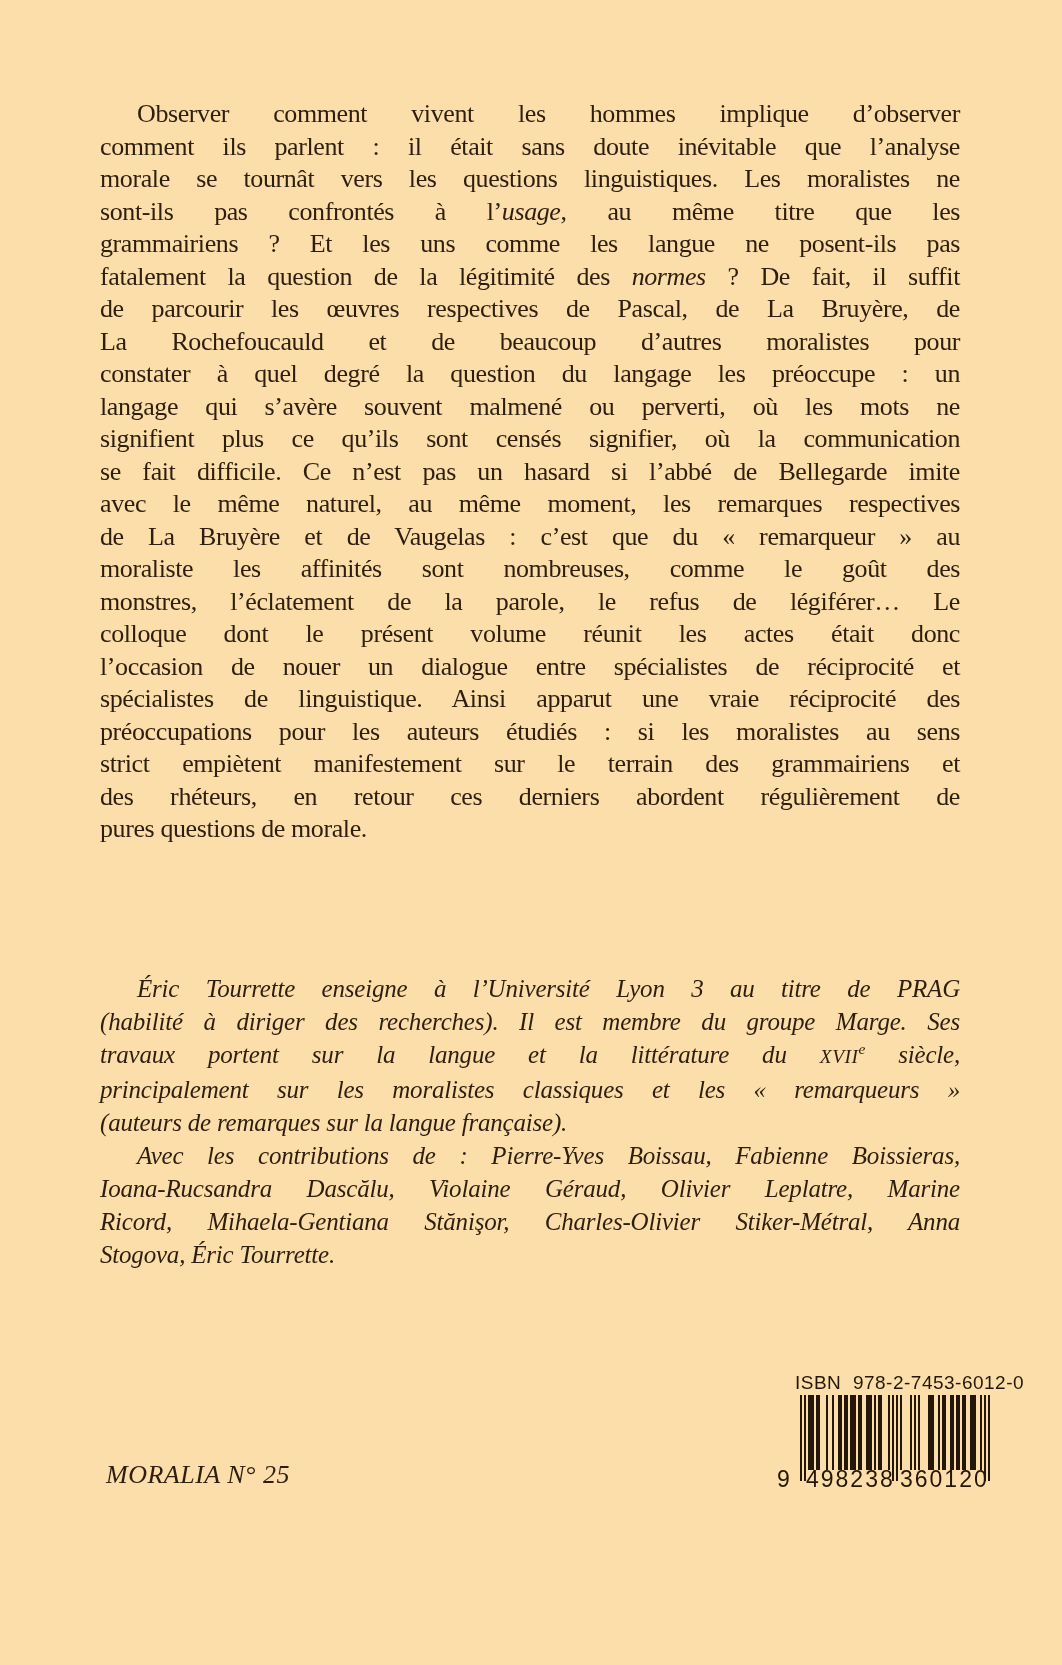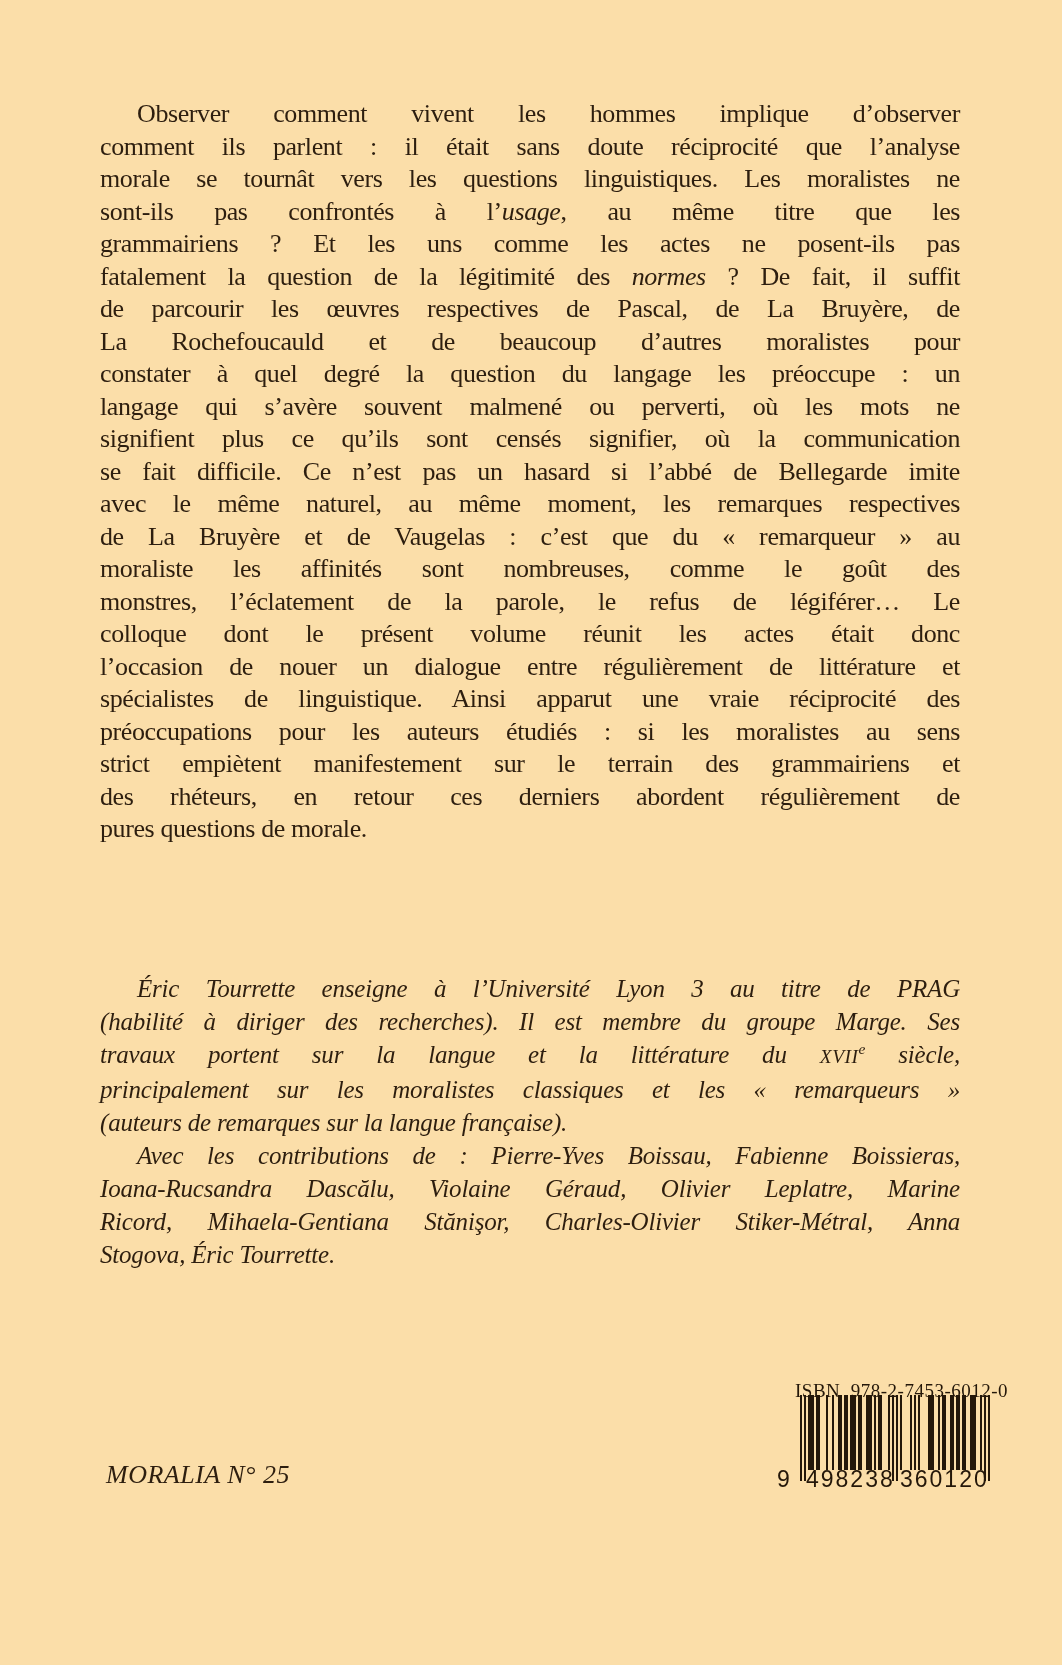--- a/index.html
+++ b/index.html
@@ -32,23 +32,23 @@
     font-style: italic;
     font-size: 25px;
     line-height: 33px;
     letter-spacing: -0.2px;
   }
   .sc { font-size: 0.78em; letter-spacing: 0.5px; }
   sup { font-size: 0.62em; vertical-align: super; line-height: 0; }
 
   .barcode { position: absolute; left: 775px; top: 1372px; width: 220px; height: 122px; }
   .isbn-label {
-    position: absolute; left: 20px; top: 8px; width: 200px;
+    position: absolute; left: 20px; top: 0; width: 200px;
     text-align: center;
-    font-family: Liberation Serif, serif;
+    font-family: Liberation Sans, sans-serif;
     font-size: 19px;
     letter-spacing: 0.5px;
     white-space: pre;
     color: var(--bars, #241709);
   }
   .bars { position: absolute; left: 25px; top: 23px; width: 190px; height: 86px; }
   .bar { position: absolute; top: 0; width: 2px; height: 75px; background: var(--bars, #241709); }
   .bar.tall { height: 86px; }
   .ean-digits {
     position: absolute; top: 94px; left: 0; width: 220px; height: 26px;
@@ -68,37 +68,37 @@
   }
 </style>
 </head>
 <body style="--bg: #FBDEA9; --ink: #2D1E0F; --bars: #241709;">
 
 <div class="page">
 
   <div class="content">
     <div class="para synopsis">
         <div class="line">Observer comment vivent les hommes implique d’observer</div>
-        <div class="line">comment ils parlent : il était sans doute réciprocité que l’analyse</div>
+        <div class="line">comment ils parlent : il était sans doute inévitable que l’analyse</div>
         <div class="line">morale se tournât vers les questions linguistiques. Les moralistes ne</div>
         <div class="line">sont-ils pas confrontés à l’<i>usage</i>, au même titre que les</div>
-        <div class="line">grammairiens ? Et les uns comme les actes ne posent-ils pas</div>
+        <div class="line">grammairiens ? Et les uns comme les langue ne posent-ils pas</div>
         <div class="line">fatalement la question de la légitimité des <i>normes</i> ? De fait, il suffit</div>
         <div class="line">de parcourir les œuvres respectives de Pascal, de La Bruyère, de</div>
         <div class="line">La Rochefoucauld et de beaucoup d’autres moralistes pour</div>
         <div class="line">constater à quel degré la question du langage les préoccupe : un</div>
         <div class="line">langage qui s’avère souvent malmené ou perverti, où les mots ne</div>
         <div class="line">signifient plus ce qu’ils sont censés signifier, où la communication</div>
         <div class="line">se fait difficile. Ce n’est pas un hasard si l’abbé de Bellegarde imite</div>
         <div class="line">avec le même naturel, au même moment, les remarques respectives</div>
         <div class="line">de La Bruyère et de Vaugelas : c’est que du « remarqueur » au</div>
         <div class="line">moraliste les affinités sont nombreuses, comme le goût des</div>
         <div class="line">monstres, l’éclatement de la parole, le refus de légiférer… Le</div>
         <div class="line">colloque dont le présent volume réunit les actes était donc</div>
-        <div class="line">l’occasion de nouer un dialogue entre régulièrement de littérature et</div>
+        <div class="line">l’occasion de nouer un dialogue entre spécialistes de réciprocité et</div>
         <div class="line">spécialistes de linguistique. Ainsi apparut une vraie réciprocité des</div>
         <div class="line">préoccupations pour les auteurs étudiés : si les moralistes au sens</div>
         <div class="line">strict empiètent manifestement sur le terrain des grammairiens et</div>
         <div class="line">des rhéteurs, en retour ces derniers abordent régulièrement de</div>
         <div class="line last">pures questions de morale.</div>
       </div>
     <div class="para bio">
         <div class="line">Éric Tourrette enseigne à l’Université Lyon 3 au titre de PRAG</div>
         <div class="line">(habilité à diriger des recherches). Il est membre du groupe Marge. Ses</div>
         <div class="line">travaux portent sur la langue et la littérature du <span class="sc">XVII</span><sup>e</sup> siècle,</div>

